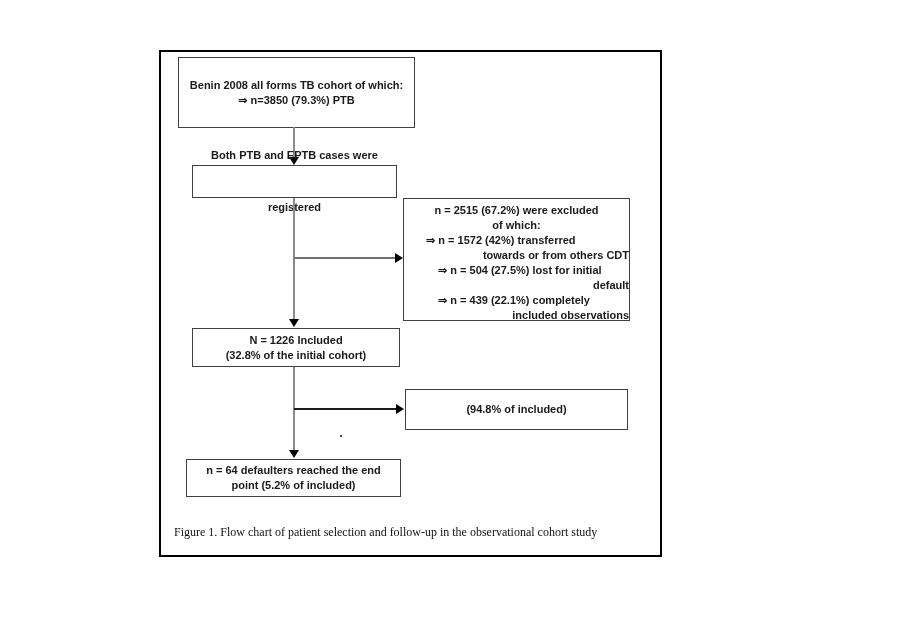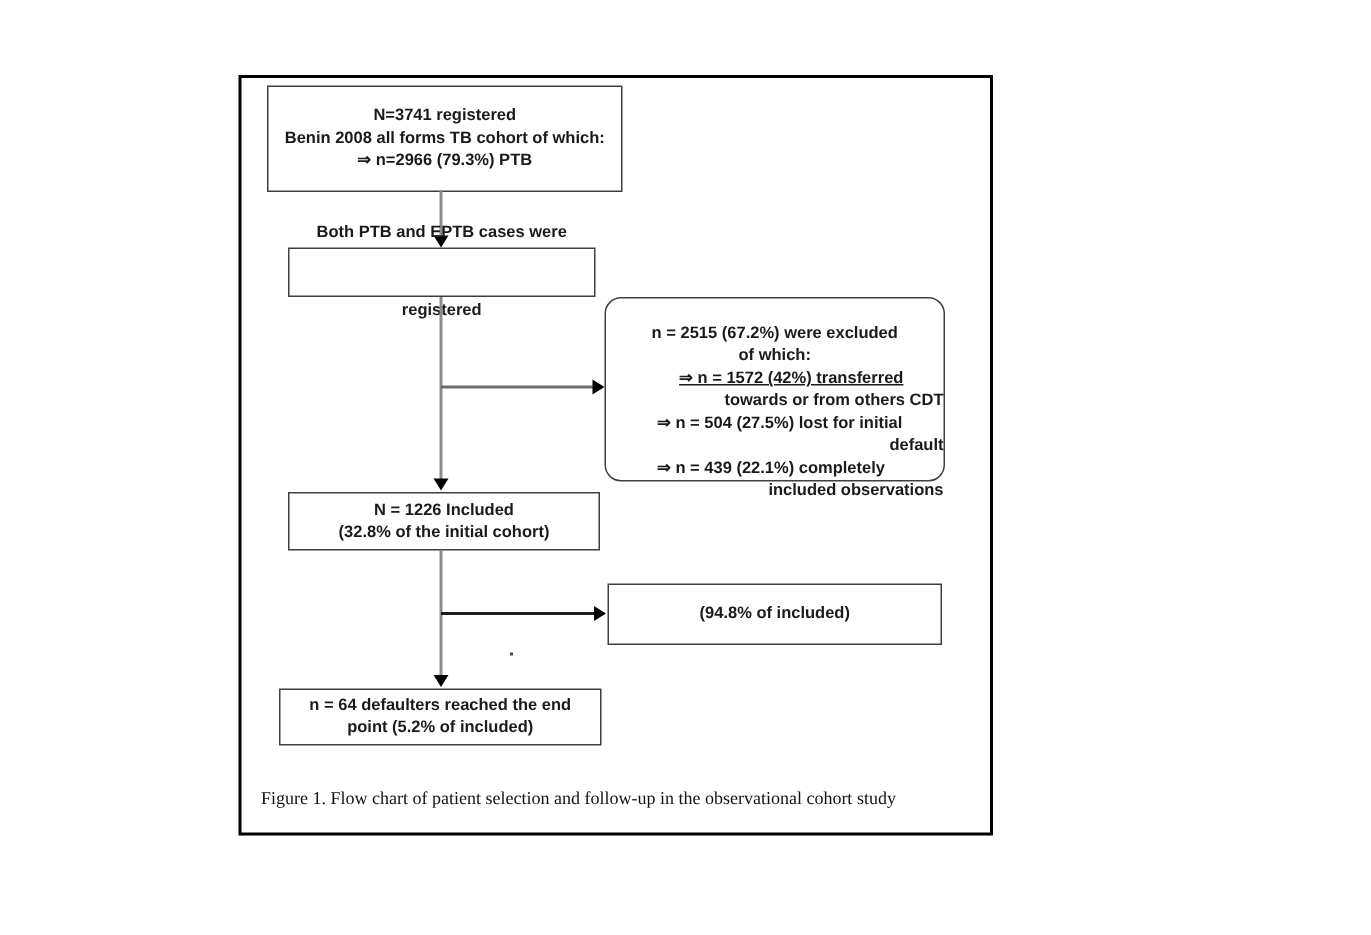--- a/index.html
+++ b/index.html
@@ -6,27 +6,27 @@
   .canvas{position:relative;width:914px;height:623px;background:#ffffff;overflow:hidden;
           font-family:"Liberation Sans",sans-serif;}
   .frame{position:absolute;left:159px;top:50px;width:503px;height:507px;
          border:2px solid #000;box-sizing:border-box;background:#fff;}
   .box{position:absolute;background:#fff;border:1px solid #3f3f3f;box-sizing:border-box;
        font:bold 11px/15px "Liberation Sans",sans-serif;color:#1a1a1a;
        display:flex;flex-direction:column;justify-content:center;text-align:center;}
   .box .ln{white-space:nowrap;}
   .b-registered{left:178px;top:57px;width:237px;height:71px;}
   .b-considered{left:192px;top:165px;width:205px;height:33px;gap:37px;}
-  .b-excluded{left:403px;top:198px;width:227px;height:123px;justify-content:flex-start;padding-top:16px;border-radius:11px;}
+  .b-excluded{left:403px;top:198px;width:227px;height:123px;justify-content:flex-start;padding-top:4px;}
   .b-included{left:192px;top:328px;width:208px;height:39px;}
   .b-censored{left:405px;top:389px;width:223px;height:41px;}
   .b-defaulters{left:186px;top:459px;width:215px;height:38px;}
   .ln-c{text-align:center;}
   .ln-l{text-align:right;padding-left:13px;}
-  .ln-i{text-align:center;padding-left:22px;text-decoration:underline;}
+  .ln-i{text-align:left;padding-left:22px;}
   .ln-ii{text-align:left;padding-left:34px;}
   .vline{position:absolute;width:2px;background:#8c8c8c;}
   .hline{position:absolute;height:2px;}
   .h-gray{background:#6e6e6e;}
   .h-dark{background:#1c1c1c;}
   .ah-down{position:absolute;width:0;height:0;
            border-left:5px solid transparent;border-right:5px solid transparent;
            border-top:8px solid #000;}
   .ah-right{position:absolute;width:0;height:0;
             border-top:5px solid transparent;border-bottom:5px solid transparent;
@@ -36,23 +36,22 @@
            font:12px/16px "Liberation Serif",serif;color:#111;}
   .caption b{font-weight:normal;}
 </style>
 </head>
 <body>
 
 <div class="canvas">
   <div class="frame"></div>
 
   <div class="box b-registered">
-    <div class="ln ln-c">N=3741 registered</div>
     <div class="ln ln-c">Benin 2008 all forms TB cohort of which:</div>
-    <div class="ln ln-c">⇒ n=2966 (79.3%) PTB</div>
+    <div class="ln ln-c">⇒ n=3850 (79.3%) PTB</div>
   </div>
 
   <div class="vline" style="left:293px;top:127px;height:32px;"></div>
   <div class="ah-down" style="left:289px;top:157px;"></div>
 
   <div class="box b-considered">
     <div class="ln ln-c">Both PTB and EPTB cases were</div>
     <div class="ln ln-c">registered</div>
   </div>
 

